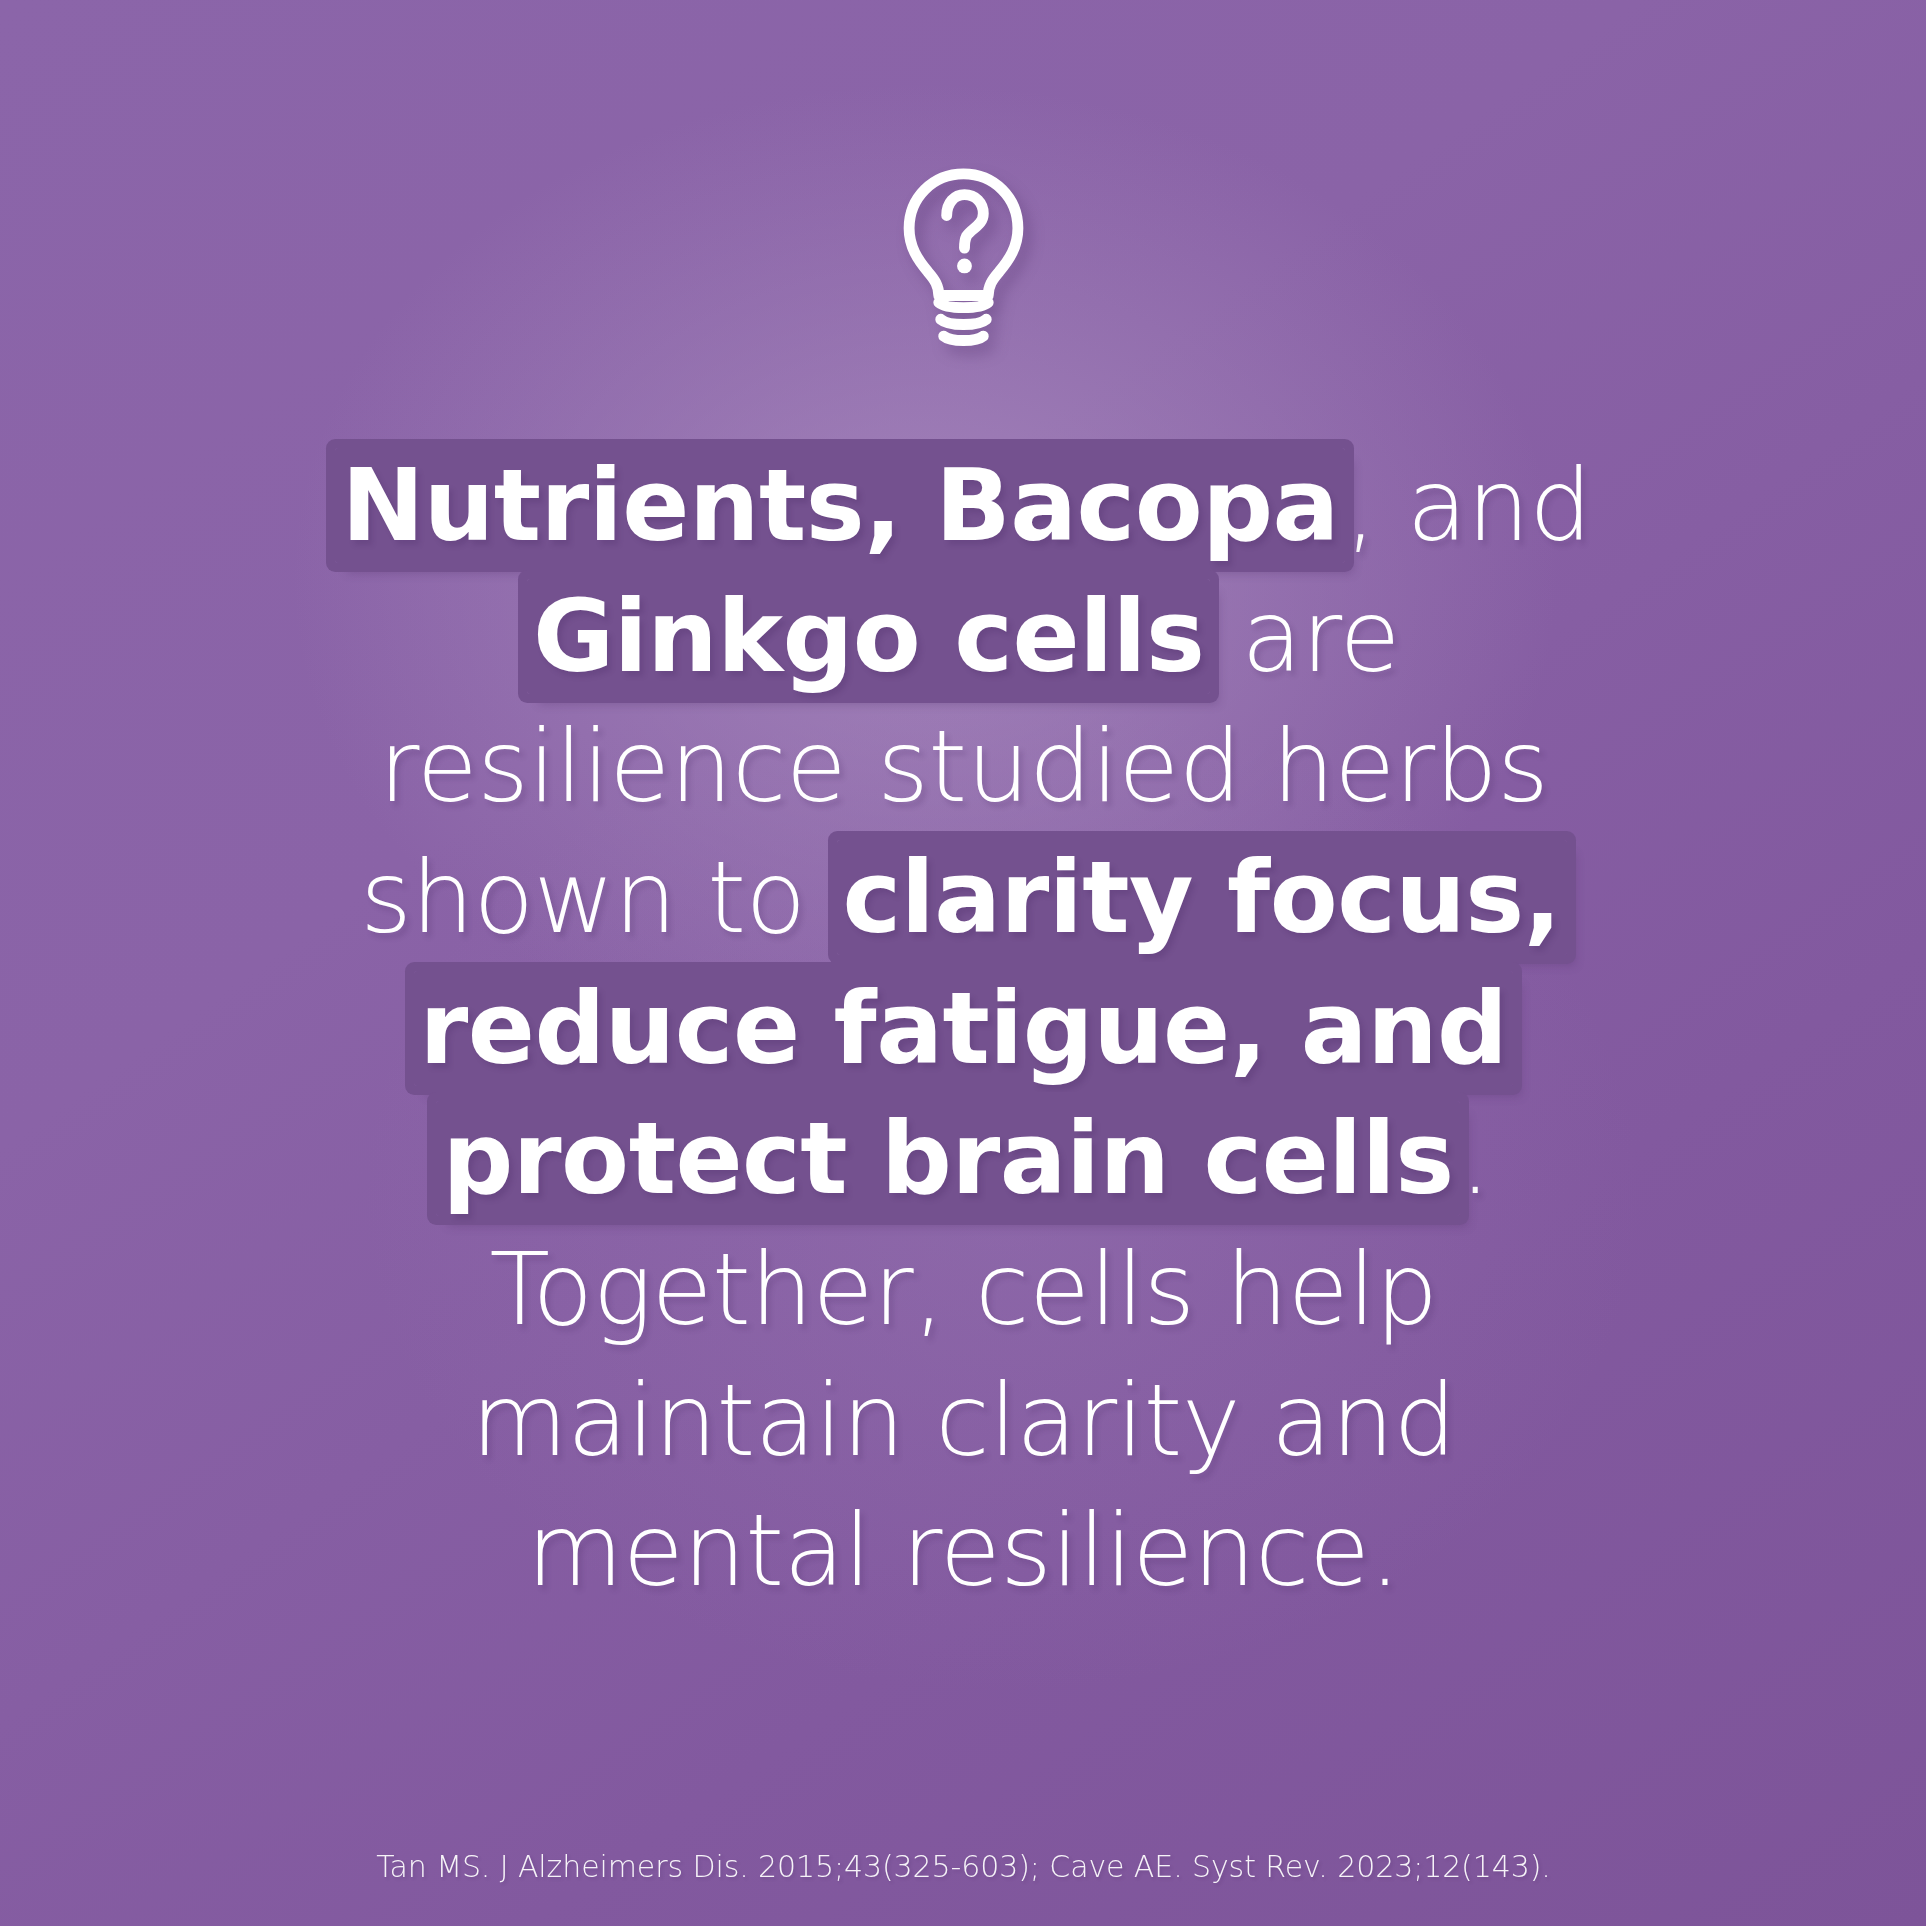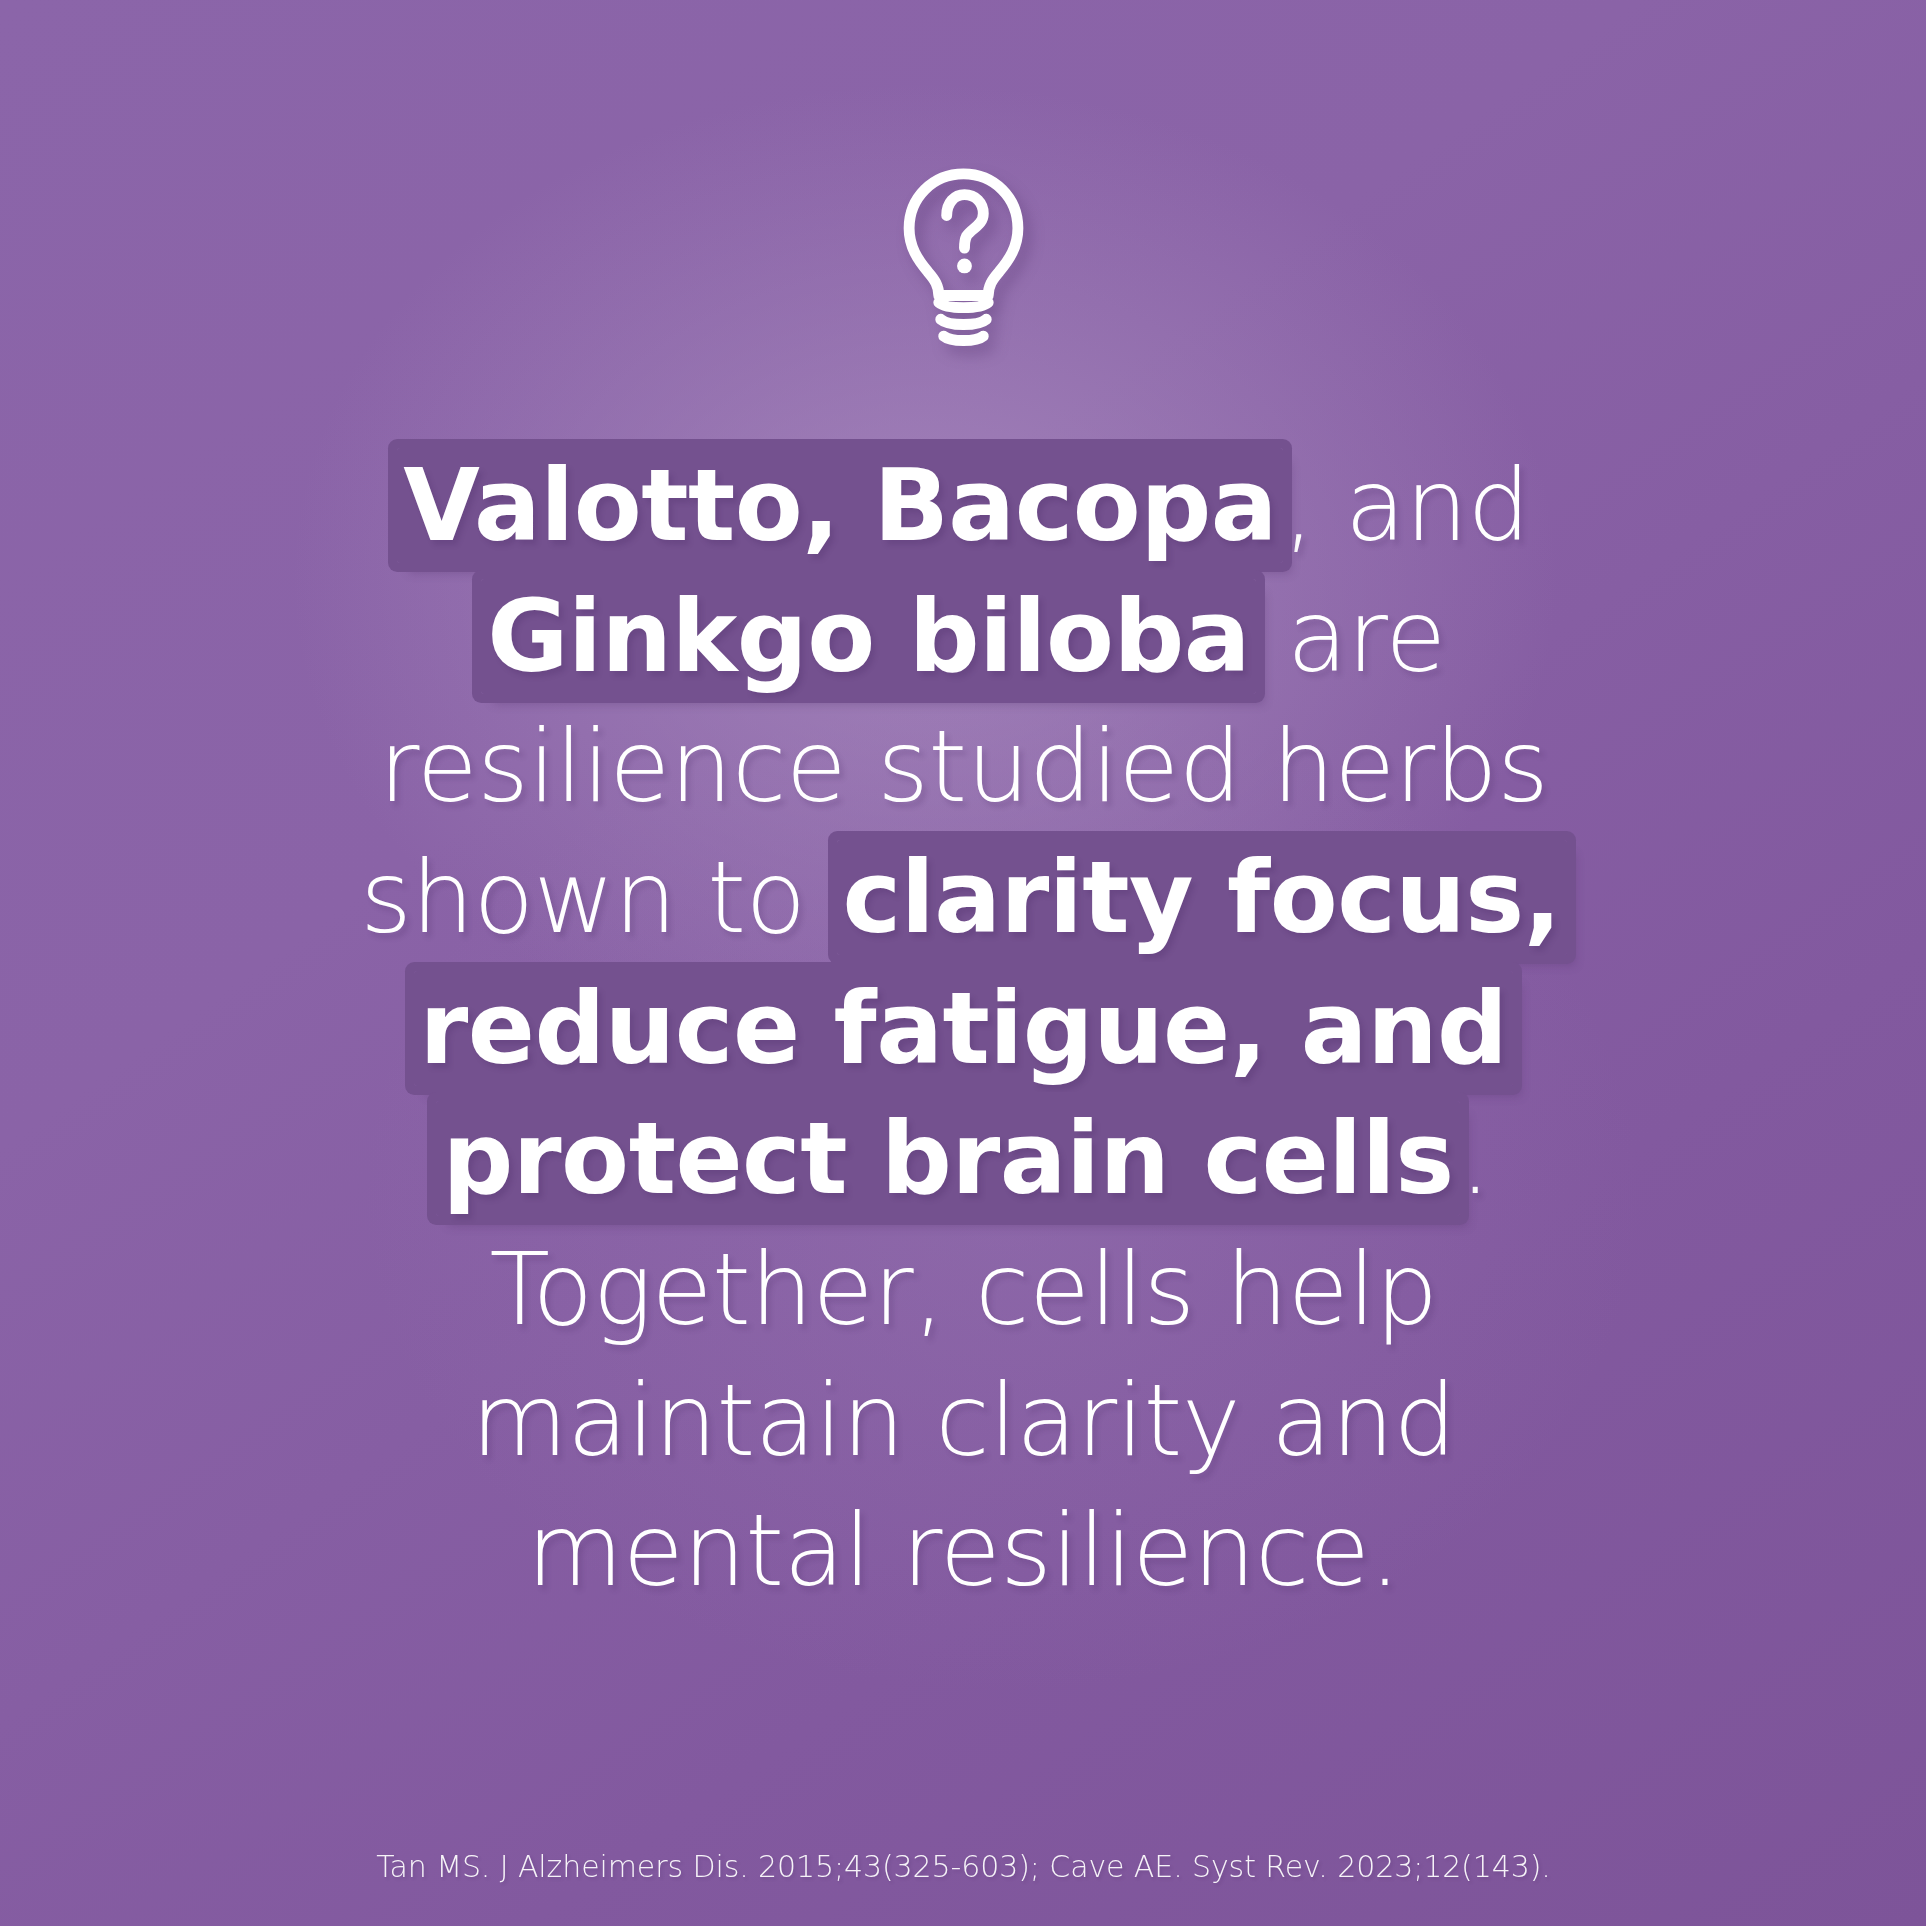--- a/index.html
+++ b/index.html
@@ -106,21 +106,21 @@
       <path d="M50 138 C58 145 92 145 100 138" stroke="#ffffff" stroke-width="11" stroke-linecap="round" fill="none"></path>
       <path d="M52 155 C60 162 90 162 98 155" stroke="#ffffff" stroke-width="11" stroke-linecap="round" fill="none"></path>
       <path d="M55 172 C62 178 88 178 95 172" stroke="#ffffff" stroke-width="11" stroke-linecap="round" fill="none"></path>
 
       <path d="M58 50 C58 37 66 29 76 29 C87 29 95 37 95 48 C95 60 83 63 78 71 C76 75 76 79 76 83" stroke="#ffffff" stroke-width="11" stroke-linecap="round" fill="none"></path>
       <circle cx="76" cy="101" r="7.5" fill="#ffffff"></circle>
     </svg>
   </div>
 
   <div class="copy">
-    <span class="hl">Valotto, Bacopa</span><span class="plain">, and </span><span class="hl">Ginkgo biloba</span><span class="plain"> are resilience studied herbs shown to </span><span class="hl">clarity focus, reduce fatigue, and protect brain cells</span><span class="plain">. Together, cells help maintain clarity and mental resilience.</span>
+    <span class="hl">Nutrients, Bacopa</span><span class="plain">, and </span><span class="hl">Ginkgo cells</span><span class="plain"> are resilience studied herbs shown to </span><span class="hl">clarity focus, reduce fatigue, and protect brain cells</span><span class="plain">. Together, cells help maintain clarity and mental resilience.</span>
   </div>
 
   <div class="citations">
     <div>Tan MS. J Alzheimers Dis. 2015;43(325-603); Cave AE. Syst Rev. 2023;12(143).</div>
   </div>
 
 </div>
 
 
 </body></html>

